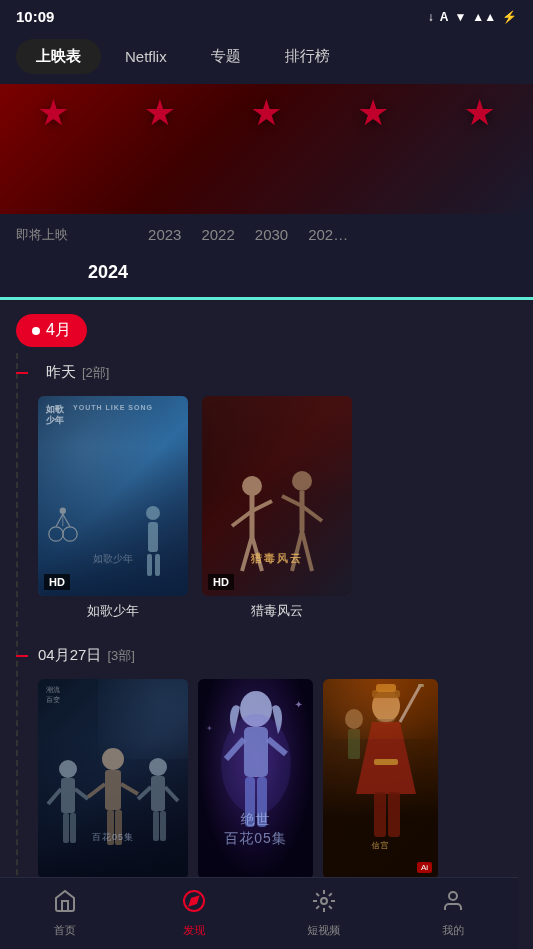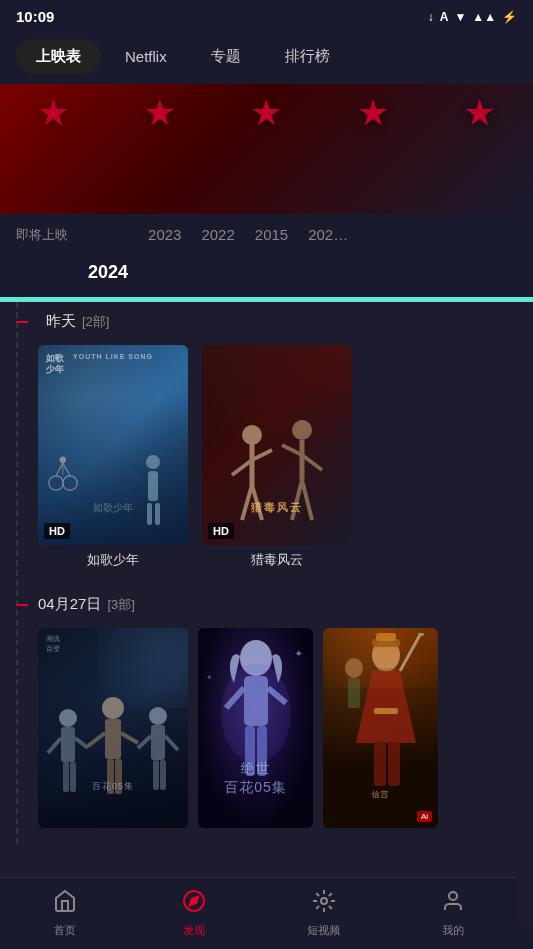--- a/index.html
+++ b/index.html
@@ -82,21 +82,21 @@
       text-shadow: 2px 2px 8px rgba(0,0,0,0.8);
       z-index: 2;
     }
 
     
     .year-tabs {
       display: flex;
       gap: 20px;
       padding: 12px 16px;
       background: #1a1a2e;
-      border-bottom: 5px solid #5eead4;
+      border-bottom: 3px solid #5eead4;
       overflow-x: auto;
     }
     .year-tab {
       font-size: 15px;
       color: #888;
       cursor: pointer;
       white-space: nowrap;
       padding-bottom: 2px;
     }
     .year-tab.active {
@@ -245,26 +245,32 @@
     <span class="hero-star">★</span>
     <span class="hero-star">★</span>
   </div>
 </div>
 
 <div class="year-tabs">
   <span class="year-tab year-soon">即将上映</span>
   <span class="year-tab active">2024</span>
   <span class="year-tab">2023</span>
   <span class="year-tab">2022</span>
-  <span class="year-tab">2015</span>
+  <span class="year-tab">2030</span>
   <span class="year-tab">202…</span>
 </div>
 
 <div class="content">
 
+  <div style="display:flex; align-items:center; padding: 14px 16px 6px;">
+    <div style="display:inline-flex; align-items:center; gap:6px; background:#e60026; padding:6px 16px; border-radius:20px;">
+      <div class="month-dot"></div>
+      <span>4月</span>
+    </div>
+  </div>
 
   <div style="position:relative; margin-left:16px; padding-left:8px; border-left: 2px dashed #333;">
 
     <div style="padding: 10px 0 10px 12px;">
       <div class="section-header" style="display:flex; align-items:center; gap:6px; margin-bottom:14px; position:relative;">
         <div style="position:absolute; left:-22px; top:50%; transform:translateY(-50%); width:12px; height:2px; background:#e60026;"></div>
         <span style="font-size:15px; color:#ddd;">昨天</span>
         <span style="font-size:13px; color:#888;">[2部]</span>
       </div>
 

